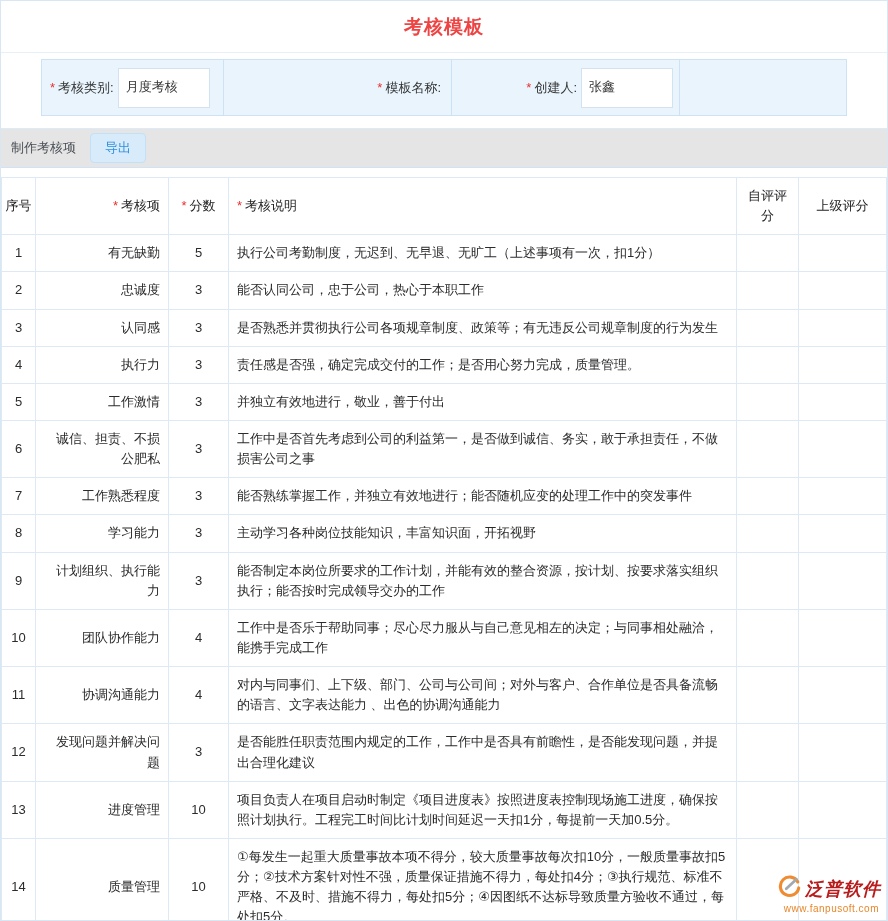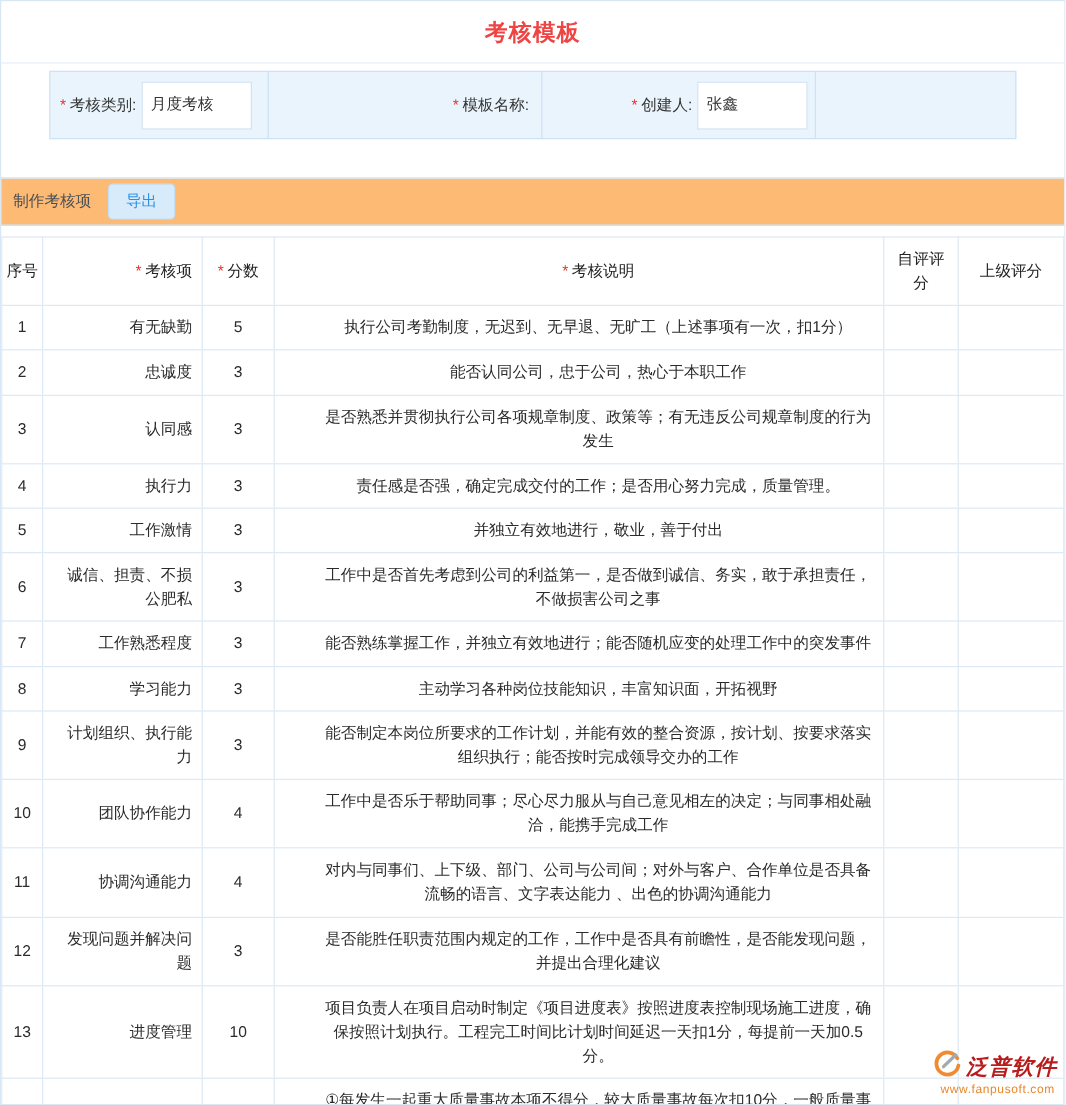--- a/index.html
+++ b/index.html
@@ -56,22 +56,22 @@
     width: 92px;
     min-height: 40px;
     padding: 4px 7px;
     display: flex; align-items: center;
     line-height: 1.45;
     color: #333;
     word-break: break-all;
   }
   
   .section-bar {
-    margin-top: 32px;
-    background: #fdba74;
+    margin-top: 12px;
+    background: #e5e5e5;
     border-top: 1px solid #ddebf8;
     border-bottom: 1px solid #cfe3f5;
     height: 40px;
     display: flex; align-items: center;
     padding: 0 10px;
   }
   .section-title { color: #4a4f55; font-size: 13px; }
   .export-btn {
     margin-left: 14px;
     background: #d7ebfb;
@@ -95,21 +95,21 @@
     padding: 8px 8px;
     font-weight: normal;
     vertical-align: middle;
     font-size: 13px;
     line-height: 1.55;
   }
   thead th { height: 46px; text-align: center; color: #222; }
   .c-no  { width: 34px;  text-align: center; padding-left: 2px; padding-right: 2px; }
   .c-item{ width: 133px; text-align: right; }
   .c-score{ width: 60px; text-align: center; }
-  .c-desc{ text-align: center; word-break: break-all; padding-left: 40px; }
+  .c-desc{ text-align: left; word-break: break-all; }
   .c-self{ width: 62px; }
   .c-sup { width: 88px; }
   tbody td { color: #2b2b2b; }
   
   .watermark {
     position: absolute;
     right: 6px; bottom: 6px;
     display: flex; flex-direction: column; align-items: flex-end;
     background: transparent;
     pointer-events: none;

